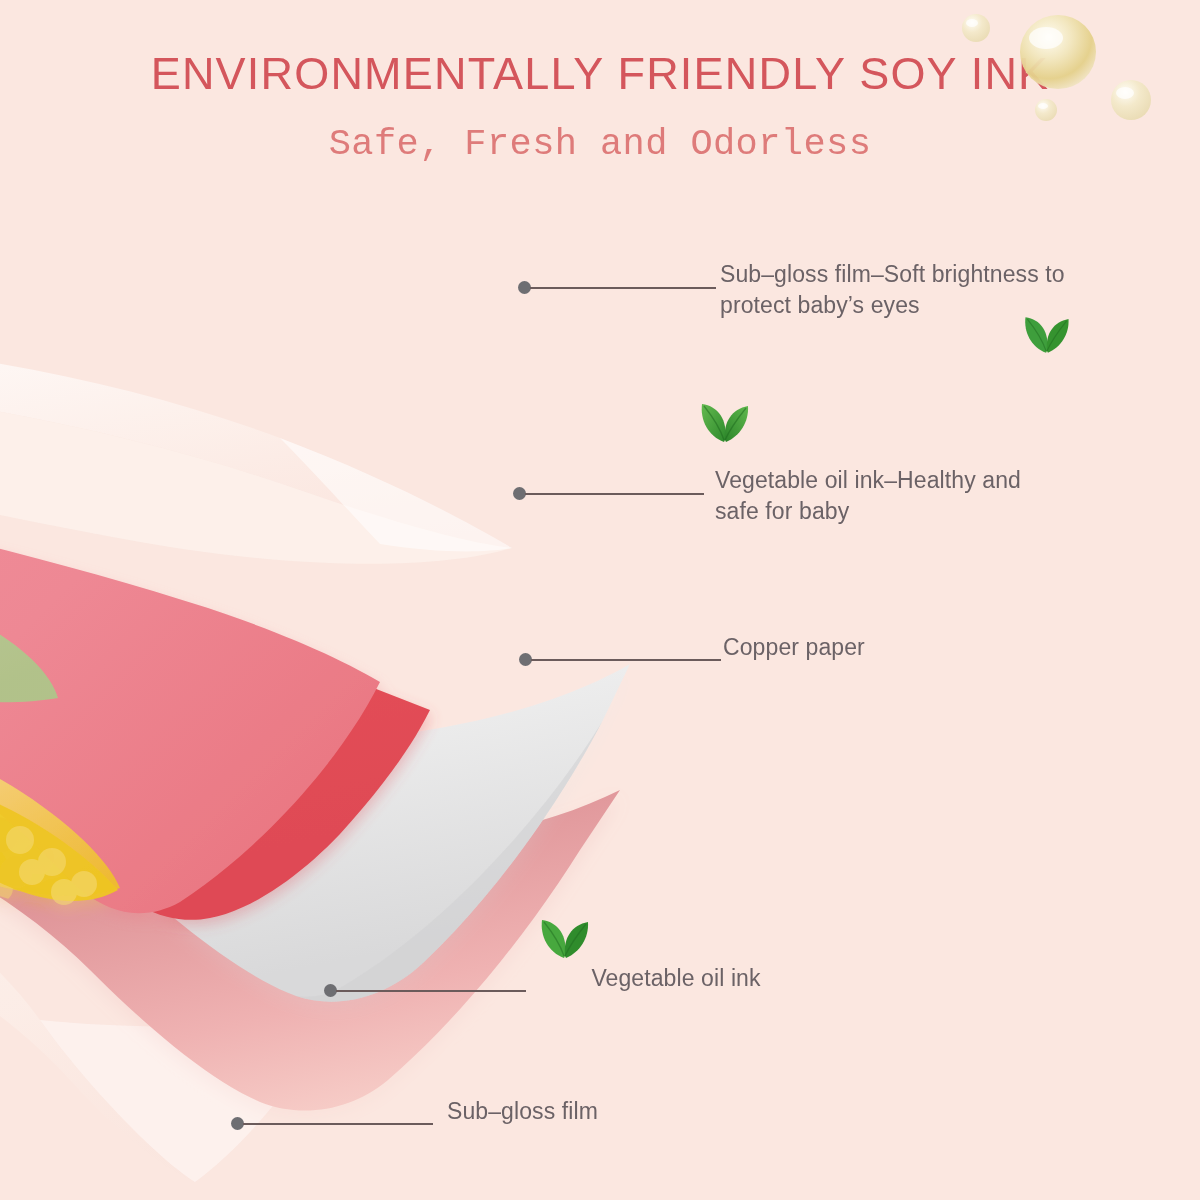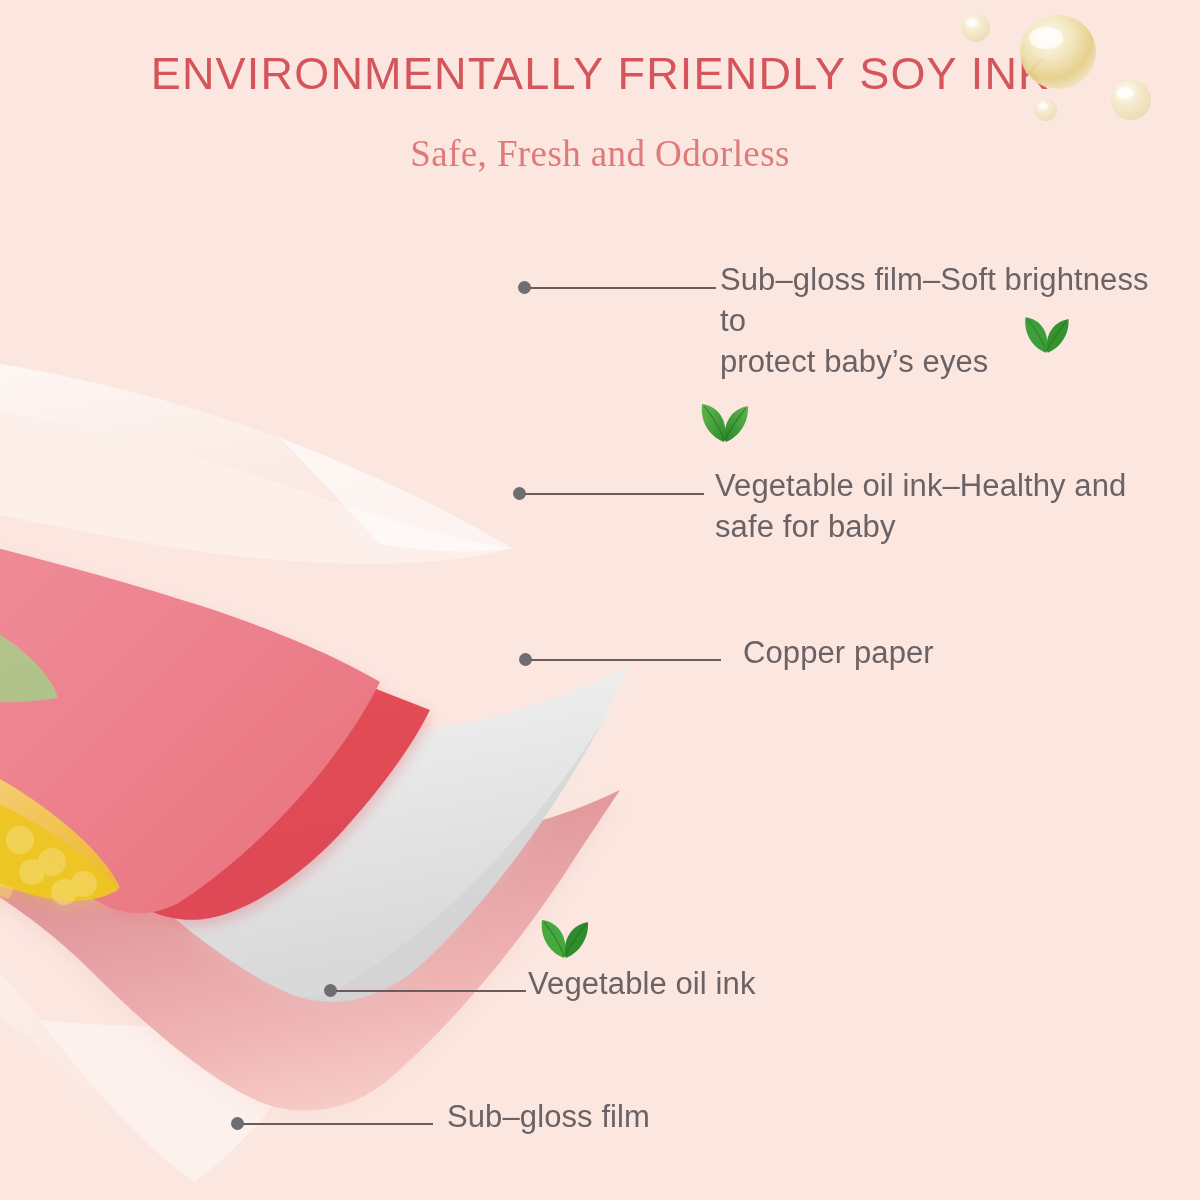--- a/index.html
+++ b/index.html
@@ -35,23 +35,23 @@
     padding-top: 50px;
     font-family: "Liberation Sans", sans-serif;
     font-size: 45px;
     font-weight: 400;
     letter-spacing: 1.2px;
     color: #D4565C;
     line-height: 1.05;
     white-space: nowrap;
   }
   .subtitle {
-    margin: 9px;
+    margin: 0;
     padding-top: 26px;
-    font-family: Liberation Serif, serif;
+    font-family: Liberation Mono, monospace;
     font-size: 37px;
     font-weight: 400;
     color: #DE7B7A;
     letter-spacing: 0.4px;
     white-space: nowrap;
   }
 
   
   .droplets {
     position: absolute;
@@ -99,44 +99,44 @@
   }
   .callout .leader {
     position: absolute;
     height: 1.5px;
     background: #6B5B5B;
     top: 6px;
   }
   .callout .ctext {
     position: absolute;
     font-family: "Liberation Sans", sans-serif;
-    font-size: 31px;
+    font-size: 23px;
     font-weight: 400;
     color: #6B6266;
     line-height: 1.33;
     white-space: pre-line;
     letter-spacing: 0.1px;
   }
 
   
   #callout-1 { left: 518px; top: 281px; }
   #callout-1 .leader { left: 12px; width: 186px; }
   #callout-1 .ctext  { left: 202px; top: -22px; width: 460px; }
 
   #callout-2 { left: 513px; top: 487px; }
   #callout-2 .leader { left: 12px; width: 179px; }
   #callout-2 .ctext  { left: 202px; top: -22px; width: 420px; }
 
   #callout-3 { left: 519px; top: 653px; }
   #callout-3 .leader { left: 12px; width: 190px; }
-  #callout-3 .ctext  { left: 204px; top: -21px; width: 330px; margin-left: 20px; }
+  #callout-3 .ctext  { left: 204px; top: -21px; width: 330px; }
 
   #callout-4 { left: 324px; top: 984px; }
   #callout-4 .leader { left: 12px; width: 190px; }
-  #callout-4 .ctext  { left: 204px; top: -21px; width: 330px; }
+  #callout-4 .ctext  { left: 187px; top: -21px; width: 330px; text-align: center; }
 
   #callout-5 { left: 231px; top: 1117px; }
   #callout-5 .leader { left: 12px; width: 190px; }
   #callout-5 .ctext  { left: 204px; top: -21px; width: 330px; margin-left: 12px; }
 </style>
 </head>
 <body>
 
 <div id="poster">
 

